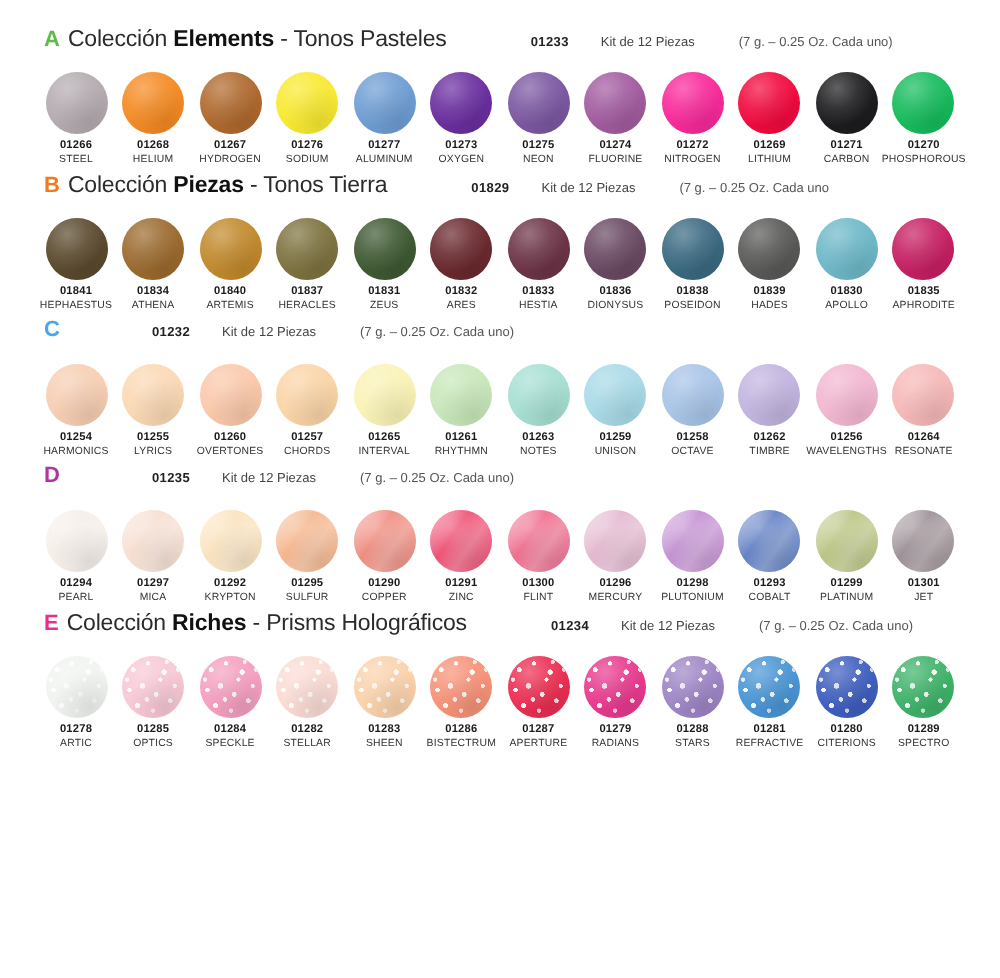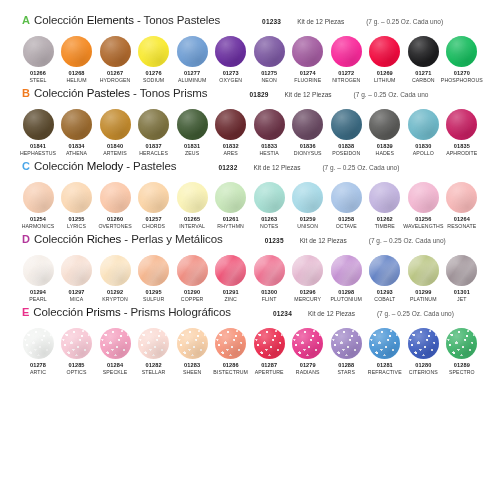--- a/index.html
+++ b/index.html
@@ -31,21 +31,21 @@
     margin-right:4px;
     line-height:11px;
   }
   .ctitle{
     font-size:11.5px;
     font-weight:400;
     color:#2b2b2b;
     white-space:nowrap;
     letter-spacing:-0.1px;
   }
-  .ctitle b{font-weight:normal;color:#111;}
+  .ctitle b{font-weight:bold;color:#111;}
   .ccode{
     font-size:6.5px;
     font-weight:bold;
     color:#222;
     margin-left:42px;
     letter-spacing:0.2px;
   }
   .ckit{
     font-size:6.5px;
     color:#444;
@@ -221,21 +221,21 @@
             <div class="sheen"></div>
           </div>
           <div class="code">01270</div>
           <div class="name">PHOSPHOROUS</div>
         </div>
       </div>
     </div>
     <div class="collection">
       <div class="chead">
         <span class="cletter" style="color: rgb(240, 122, 30);">B</span>
-        <span class="ctitle"><span>Colección </span><b>Pasteles</b><span> - Tonos Prisms</span></span>
+        <span class="ctitle"><span>Colección </span><b>Piezas</b><span> - Tonos Tierra</span></span>
         <span class="ccode">01829</span>
         <span class="ckit">Kit de 12 Piezas</span>
         <span class="cweight">(7 g. – 0.25 Oz. Cada uno</span>
       </div>
       <div class="swatchrow">
         <div class="cell">
           <div class="dot" style="background: rgb(91, 74, 46);">
             <div class="sheen"></div>
           </div>
           <div class="code">01841</div>
@@ -316,21 +316,20 @@
             <div class="sheen"></div>
           </div>
           <div class="code">01835</div>
           <div class="name">APHRODITE</div>
         </div>
       </div>
     </div>
     <div class="collection">
       <div class="chead">
         <span class="cletter" style="color: rgb(74, 166, 232);">C</span>
-        <span class="ctitle"><span>Colección </span><b>Melody</b><span> - Pasteles</span></span>
         <span class="ccode">01232</span>
         <span class="ckit">Kit de 12 Piezas</span>
         <span class="cweight">(7 g. – 0.25 Oz. Cada uno)</span>
       </div>
       <div class="swatchrow">
         <div class="cell">
           <div class="dot" style="background: rgb(247, 207, 180);">
             <div class="sheen"></div>
           </div>
           <div class="code">01254</div>
@@ -411,21 +410,20 @@
             <div class="sheen"></div>
           </div>
           <div class="code">01264</div>
           <div class="name">RESONATE</div>
         </div>
       </div>
     </div>
     <div class="collection">
       <div class="chead">
         <span class="cletter" style="color: rgb(178, 54, 154);">D</span>
-        <span class="ctitle"><span>Colección </span><b>Riches</b><span> - Perlas y Metálicos</span></span>
         <span class="ccode">01235</span>
         <span class="ckit">Kit de 12 Piezas</span>
         <span class="cweight">(7 g. – 0.25 Oz. Cada uno)</span>
       </div>
       <div class="swatchrow">
         <div class="cell">
           <div class="dot metal" style="background: rgb(245, 238, 232);">
             <div class="grain"></div>
             <div class="sheen"></div>
           </div>
@@ -518,21 +516,21 @@
             <div class="sheen"></div>
           </div>
           <div class="code">01301</div>
           <div class="name">JET</div>
         </div>
       </div>
     </div>
     <div class="collection">
       <div class="chead">
         <span class="cletter" style="color: rgb(232, 48, 138);">E</span>
-        <span class="ctitle"><span>Colección </span><b>Prisms</b><span> - Prisms Holográficos</span></span>
+        <span class="ctitle"><span>Colección </span><b>Riches</b><span> - Prisms Holográficos</span></span>
         <span class="ccode">01234</span>
         <span class="ckit">Kit de 12 Piezas</span>
         <span class="cweight">(7 g. – 0.25 Oz. Cada uno)</span>
       </div>
       <div class="swatchrow">
         <div class="cell">
           <div class="dot holo" style="background: rgb(242, 244, 242);">
             <div class="grain"></div>
             <div class="sheen"></div>
           </div>

